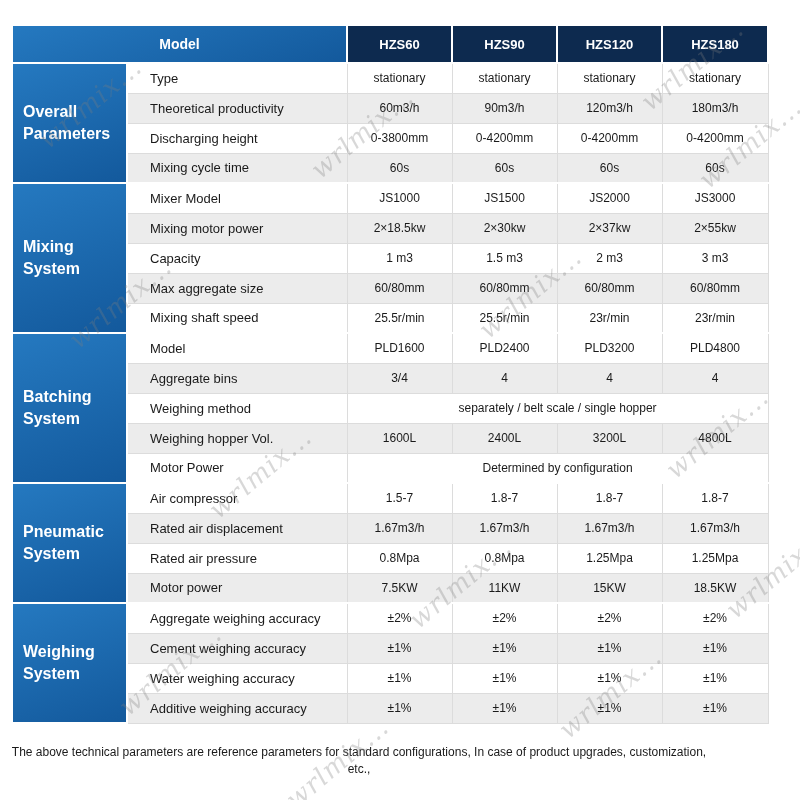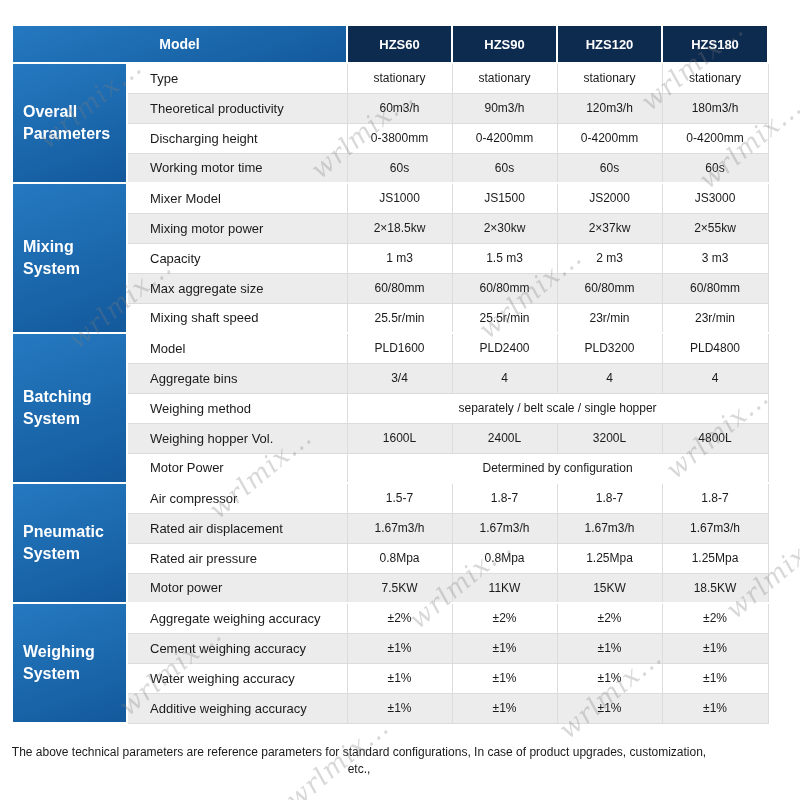--- a/index.html
+++ b/index.html
@@ -138,21 +138,21 @@
           <td class="value">180m3/h</td>
         </tr>
         <tr class="even">
           <td class="param">Discharging height</td>
           <td class="value">0-3800mm</td>
           <td class="value">0-4200mm</td>
           <td class="value">0-4200mm</td>
           <td class="value">0-4200mm</td>
         </tr>
         <tr class="odd">
-          <td class="param">Working motor time</td>
+          <td class="param">Mixing cycle time</td>
           <td class="value">60s</td>
           <td class="value">60s</td>
           <td class="value">60s</td>
           <td class="value">60s</td>
         </tr>
         <tr class="even group-start">
           <td class="group-cell" rowspan="5">Mixing System</td>
           <td class="param">Mixer Model</td>
           <td class="value">JS1000</td>
           <td class="value">JS1500</td>

